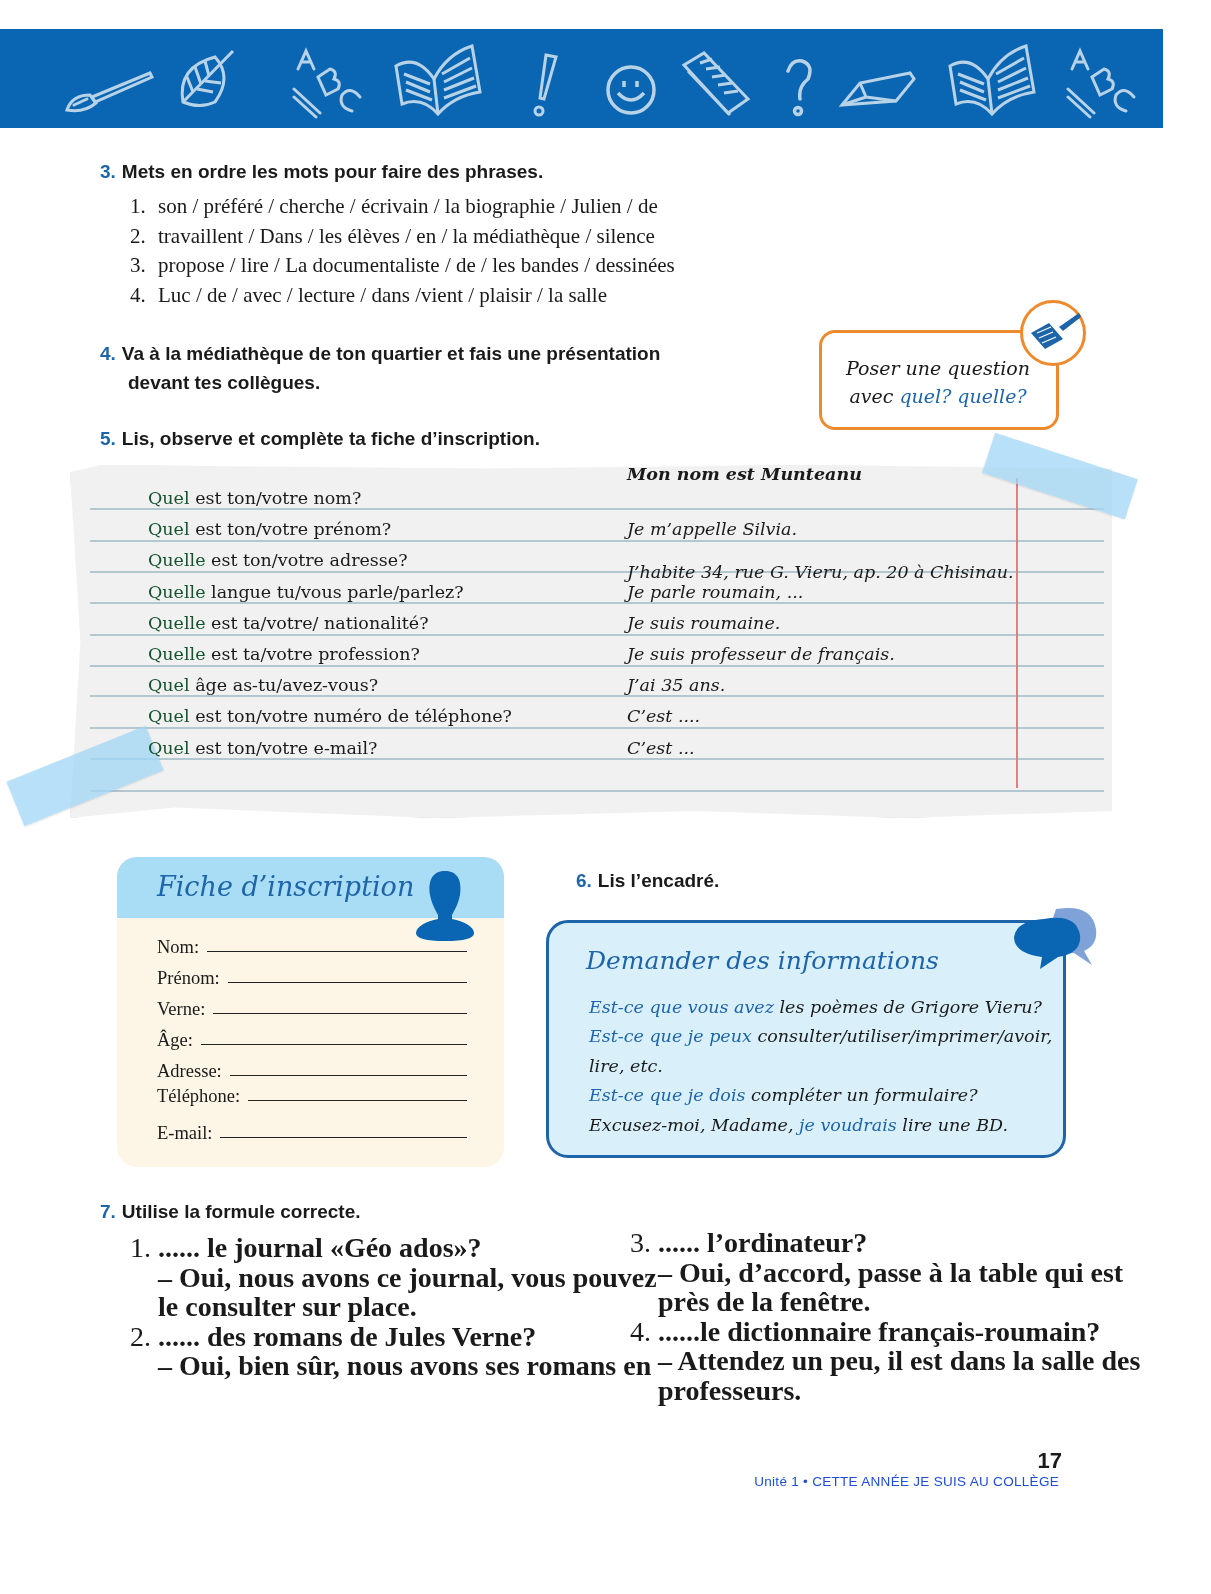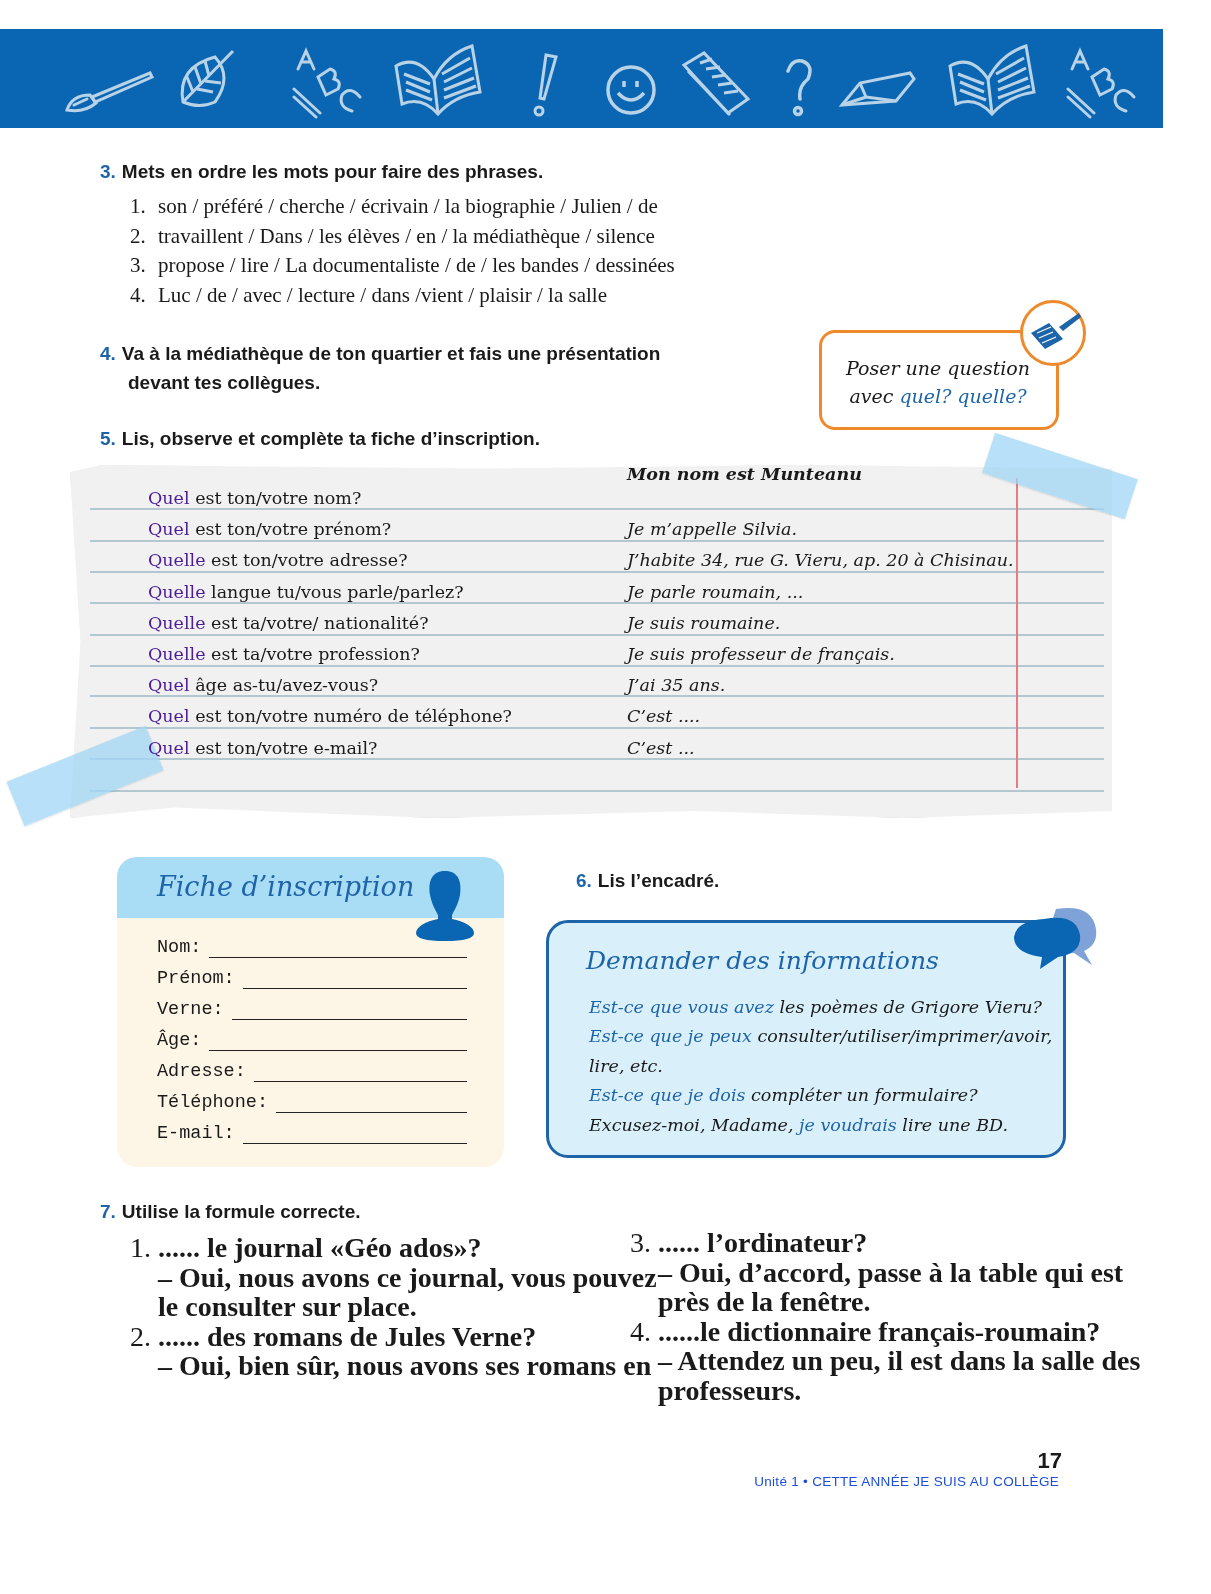--- a/index.html
+++ b/index.html
@@ -16,26 +16,26 @@
   .tipcircle { position: absolute; left: 1020px; top: 300px; width: 66px; height: 66px; border: 3px solid #ee8a2c; border-radius: 50% 50% 50% 50%; background: #fff; box-sizing: border-box; }
   .tiptext { position: absolute; left: 828px; top: 354px; width: 220px; text-align: center; font-style: italic; font-size: 19px; line-height: 28px; font-family: "DejaVu Serif", serif; }
   .blue { color: #1d64a8; }
 
   .paper { position: absolute; left: 70px; top: 465px; width: 1042px; height: 353px; background: #f0f1f0; box-shadow: 0 2px 6px rgba(0,0,0,0.25); clip-path: polygon(0 2%, 3% 0, 40% 1%, 70% 0, 100% 1%, 100% 98%, 80% 100%, 60% 98%, 35% 100%, 10% 97%, 0 100%, 1% 50%); }
   .paper .rule { position: absolute; left: 20px; right: 8px; height: 2px; background: #b3c7d1; }
   .margin-line { position: absolute; left: 1016px; top: 478px; width: 2px; height: 310px; background: #e27c85; }
   .tape { position: absolute; background: rgba(160, 214, 245, 0.75); box-shadow: 0 1px 2px rgba(0,0,0,0.1); }
   .qrow { position: absolute; left: 148px; font-family: "DejaVu Serif", serif; font-size: 17.5px; white-space: nowrap; }
   .arow { position: absolute; left: 627px; font-family: "DejaVu Serif", serif; font-style: italic; font-size: 17.5px; white-space: nowrap; }
-  .qw { color: #4c1d95; margin-top: 32px; }
+  .qw { color: #14532d; margin-top: 32px; }
 
   .fiche { position: absolute; left: 117px; top: 857px; width: 387px; height: 310px; background: #fdf6e6; border-radius: 20px; overflow: hidden; }
   .fiche-head { position: absolute; left: 0; top: 0; width: 100%; height: 61px; background: #a9dcf5; }
   .fiche-title { position: absolute; left: 40px; top: 14px; font-family: "DejaVu Serif", serif; font-style: italic; font-size: 27px; color: #1d64a8; }
-  .field { position: absolute; left: 40px; font-family: Liberation Mono, monospace; font-size: 18.5px; display: flex; align-items: flex-end; width: 310px; }
+  .field { position: absolute; left: 40px; font-family: Liberation Serif, serif; font-size: 18.5px; display: flex; align-items: flex-start; width: 310px; }
   .field .line { flex: 1; border-bottom: 1.5px solid #222; margin-left: 8px; height: 14px; }
 
   .infobox { position: absolute; left: 546px; top: 920px; width: 520px; height: 238px; background: #d9f0fb; border: 3px solid #1d64a8; border-radius: 22px; box-sizing: border-box; }
   .info-title { position: absolute; left: 586px; top: 946px; font-family: "DejaVu Serif", serif; font-style: italic; font-size: 25px; color: #1d64a8; }
   .info-lines { position: absolute; left: 589px; top: 993px; font-family: "DejaVu Serif", serif; font-style: italic; font-size: 17.5px; line-height: 29.4px; width: 470px; }
 
   .ex7 { position: absolute; font-size: 28px; line-height: 29.5px; font-weight: bold; font-family: "Liberation Serif", serif; }
   .ex7 .n { display: inline-block; width: 28px; font-weight: normal; }
   .ex7 .sub { padding-left: 28px; }
 
@@ -186,21 +186,21 @@
 <div class="margin-line"></div>
 <div class="tape" style="left:985px;top:455px;width:150px;height:42px;transform:rotate(18deg)"></div>
 <div class="tape" style="left:10px;top:752px;width:150px;height:48px;transform:rotate(-22deg)"></div>
 
 <div id="qa-rows">
     <div class="qrow" style="top: 488px;"><span class="qw">Quel</span><span> est ton/votre nom?</span></div>
     <div class="arow" style="top: 464px; font-weight: bold;">Mon nom est Munteanu</div>
     <div class="qrow" style="top: 519px;"><span class="qw">Quel</span><span> est ton/votre prénom?</span></div>
     <div class="arow" style="top: 519px;">Je m’appelle Silvia.</div>
     <div class="qrow" style="top: 550px;"><span class="qw">Quelle</span><span> est ton/votre adresse?</span></div>
-    <div class="arow" style="top: 550px; text-align: right;">J’habite 34, rue G. Vieru, ap. 20 à Chisinau.</div>
+    <div class="arow" style="top: 562px; text-align: right;">J’habite 34, rue G. Vieru, ap. 20 à Chisinau.</div>
     <div class="qrow" style="top: 582px;"><span class="qw">Quelle</span><span> langue tu/vous parle/parlez?</span></div>
     <div class="arow" style="top: 582px;">Je parle roumain, ...</div>
     <div class="qrow" style="top: 613px;"><span class="qw">Quelle</span><span> est ta/votre/ nationalité?</span></div>
     <div class="arow" style="top: 613px;">Je suis roumaine.</div>
     <div class="qrow" style="top: 644px;"><span class="qw">Quelle</span><span> est ta/votre profession?</span></div>
     <div class="arow" style="top: 644px;">Je suis professeur de français.</div>
     <div class="qrow" style="top: 675px;"><span class="qw">Quel</span><span> âge as-tu/avez-vous?</span></div>
     <div class="arow" style="top: 675px;">J’ai 35 ans.</div>
     <div class="qrow" style="top: 706px;"><span class="qw">Quel</span><span> est ton/votre numéro de téléphone?</span></div>
     <div class="arow" style="top: 706px;">C’est ....</div>
@@ -228,21 +228,21 @@
         <span class="line"></span>
       </div>
       <div class="field" style="top: 173px;">
         <span>Âge:</span>
         <span class="line"></span>
       </div>
       <div class="field" style="top: 204px;">
         <span>Adresse:</span>
         <span class="line"></span>
       </div>
-      <div class="field" style="top: 235px;">
+      <div class="field" style="top: 229px;">
         <span>Téléphone:</span>
         <span class="line"></span>
       </div>
       <div class="field" style="top: 266px;">
         <span>E-mail:</span>
         <span class="line"></span>
       </div>
     </div>
 </div>
 

